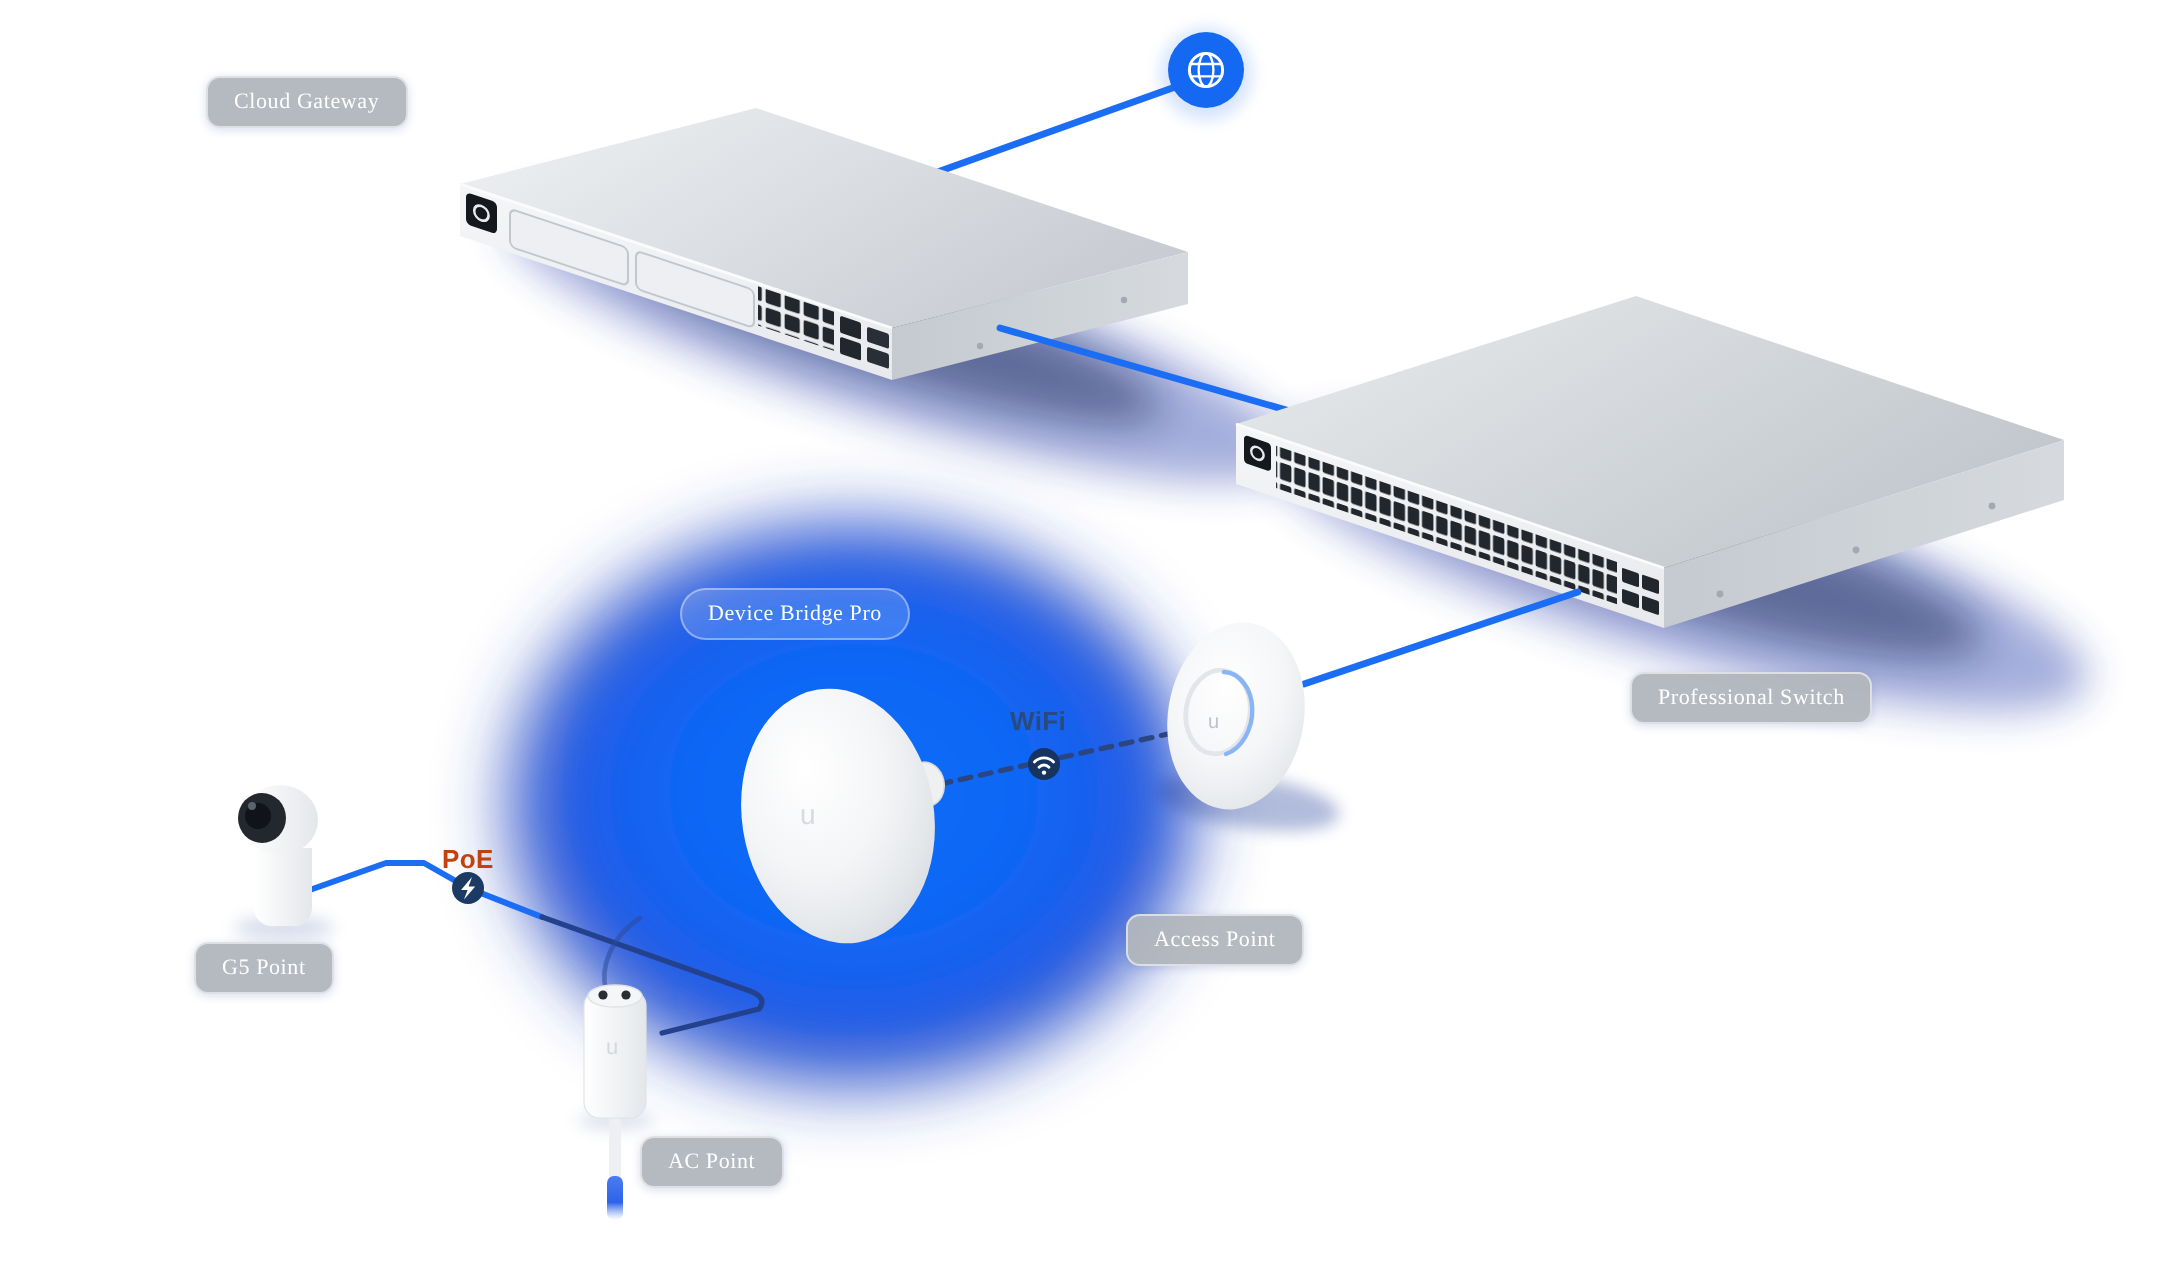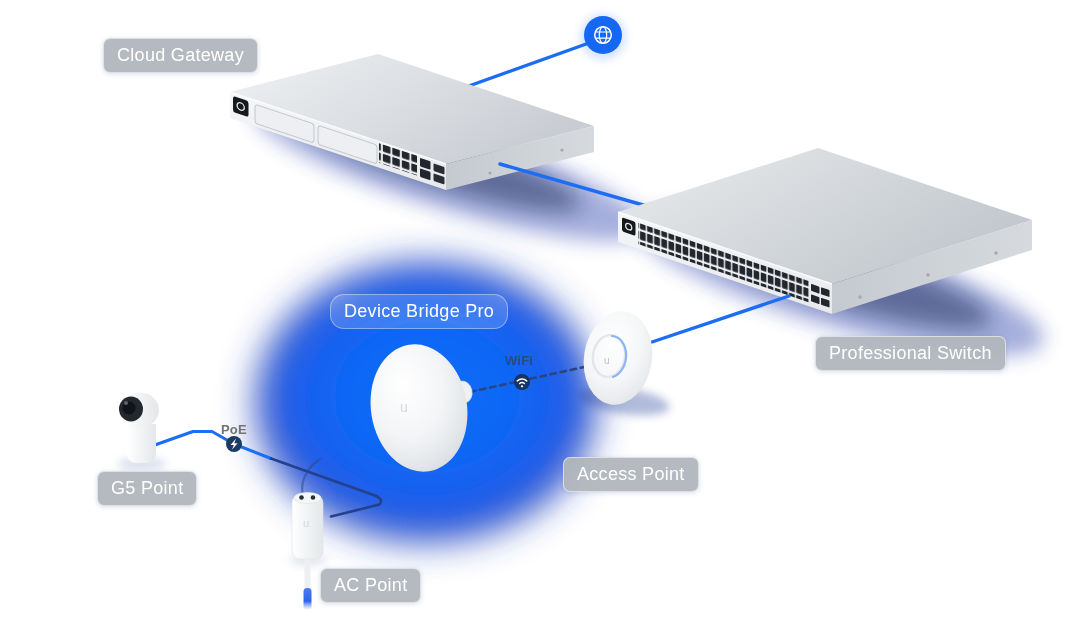--- a/index.html
+++ b/index.html
@@ -10,38 +10,39 @@
   }
   .canvas svg{position:absolute;left:0;top:0;}
   .node-label{
     position:absolute;
     padding:6px 13px;
     border-radius:7px;
     background:rgba(177,182,189,0.95);
     border:1px solid rgba(255,255,255,0.55);
     box-shadow:0 1px 5px rgba(40,70,160,0.18);
     color:#ffffff;
-    font-size:18px;
+    font-size:11px;
     font-weight:500;
     letter-spacing:.3px;
     white-space:nowrap;
+    font-family:Liberation Serif, serif;
   }
   .node-label.on-glow{
     background:rgba(255,255,255,0.17);
     border:1px solid rgba(255,255,255,0.38);
     box-shadow:none;
   }
   .conn-tag{
     position:absolute;
     font-size:13px;
     font-weight:bold;
     letter-spacing:.2px;
     white-space:nowrap;
   }
-  .conn-tag.poe{color:#737373;}
+  .conn-tag.poe{color:#c2410c;}
   .conn-tag.wifi{color:#2a4a7d;text-align:right;}
 </style>
 </head>
 <body>
 
 <div class="canvas">
 <svg width="1080" height="644" viewBox="0 0 1080 644">
   <defs>
     <filter id="blurBig" x="-60%" y="-60%" width="220%" height="220%">
           <feGaussianBlur stdDeviation="17"></feGaussianBlur>
@@ -219,21 +220,21 @@
     <circle cx="603" cy="35" r="19" fill="#1468f2"></circle>
     <g stroke="#ffffff" fill="none">
       <circle cx="603" cy="35" r="8.3" stroke-width="1.5"></circle>
       <ellipse cx="603" cy="35" rx="3.7" ry="8.3" stroke-width="1.2"></ellipse>
       <path d="M595.2,32 H610.8 M595.6,38.2 H610.4" stroke-width="1.2"></path>
     </g>
   </g>
 </svg>
 
   <div class="node-label" style="left:103px;top:38px;">Cloud Gateway</div>
-  <div class="node-label on-glow" style="left:330px;top:294px;border-radius:14px;">Device Bridge Pro</div>
+  <div class="node-label on-glow" style="left:340px;top:294px;border-radius:14px;">Device Bridge Pro</div>
   <div class="node-label" style="left:815px;top:336px;">Professional Switch</div>
   <div class="node-label" style="left:563px;top:413px;margin-top:44px;">Access Point</div>
   <div class="node-label" style="left:97px;top:471px;">G5 Point</div>
   <div class="node-label" style="left:320px;top:568px;">AC Point</div>
 
   <div class="conn-tag poe" style="left:221px;top:422px;">PoE</div>
   <div class="conn-tag wifi" style="left:505px;top:353px;">WiFi</div>
 </div>
 
 </body></html>

